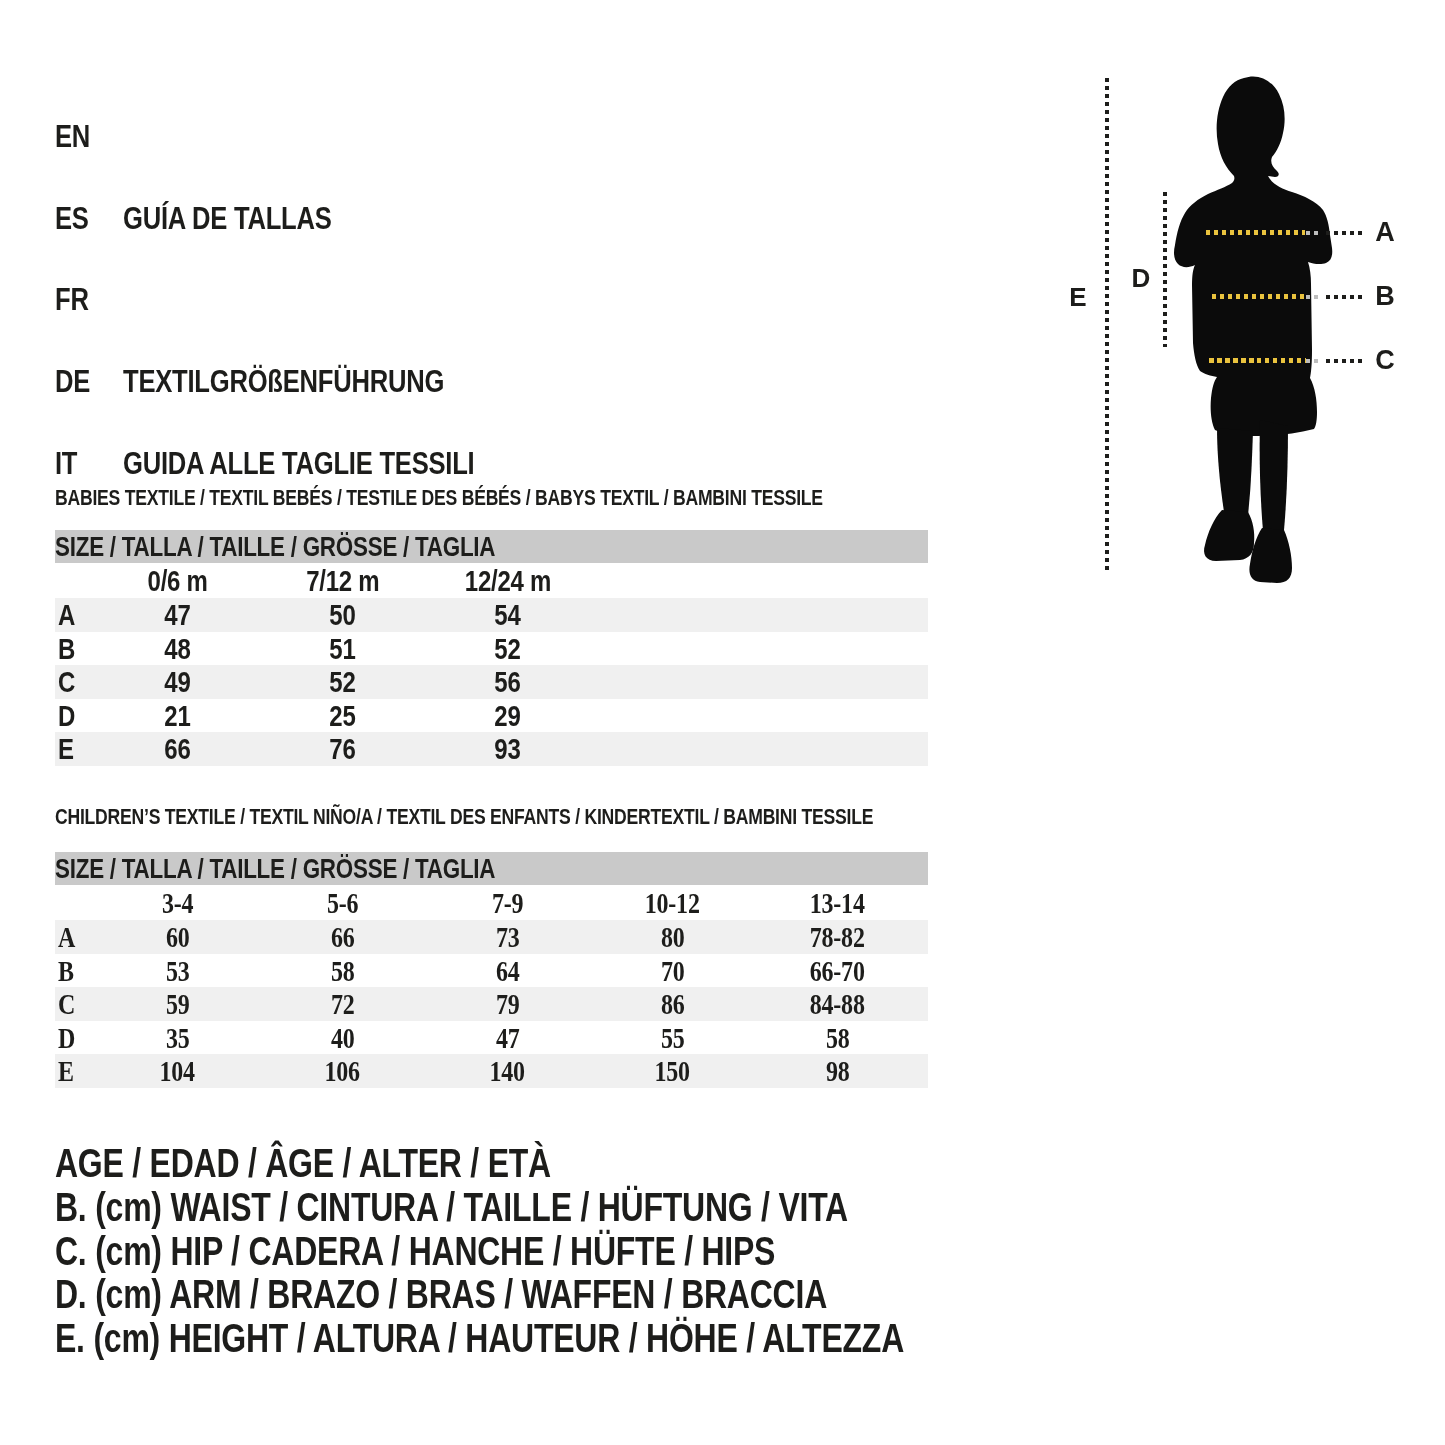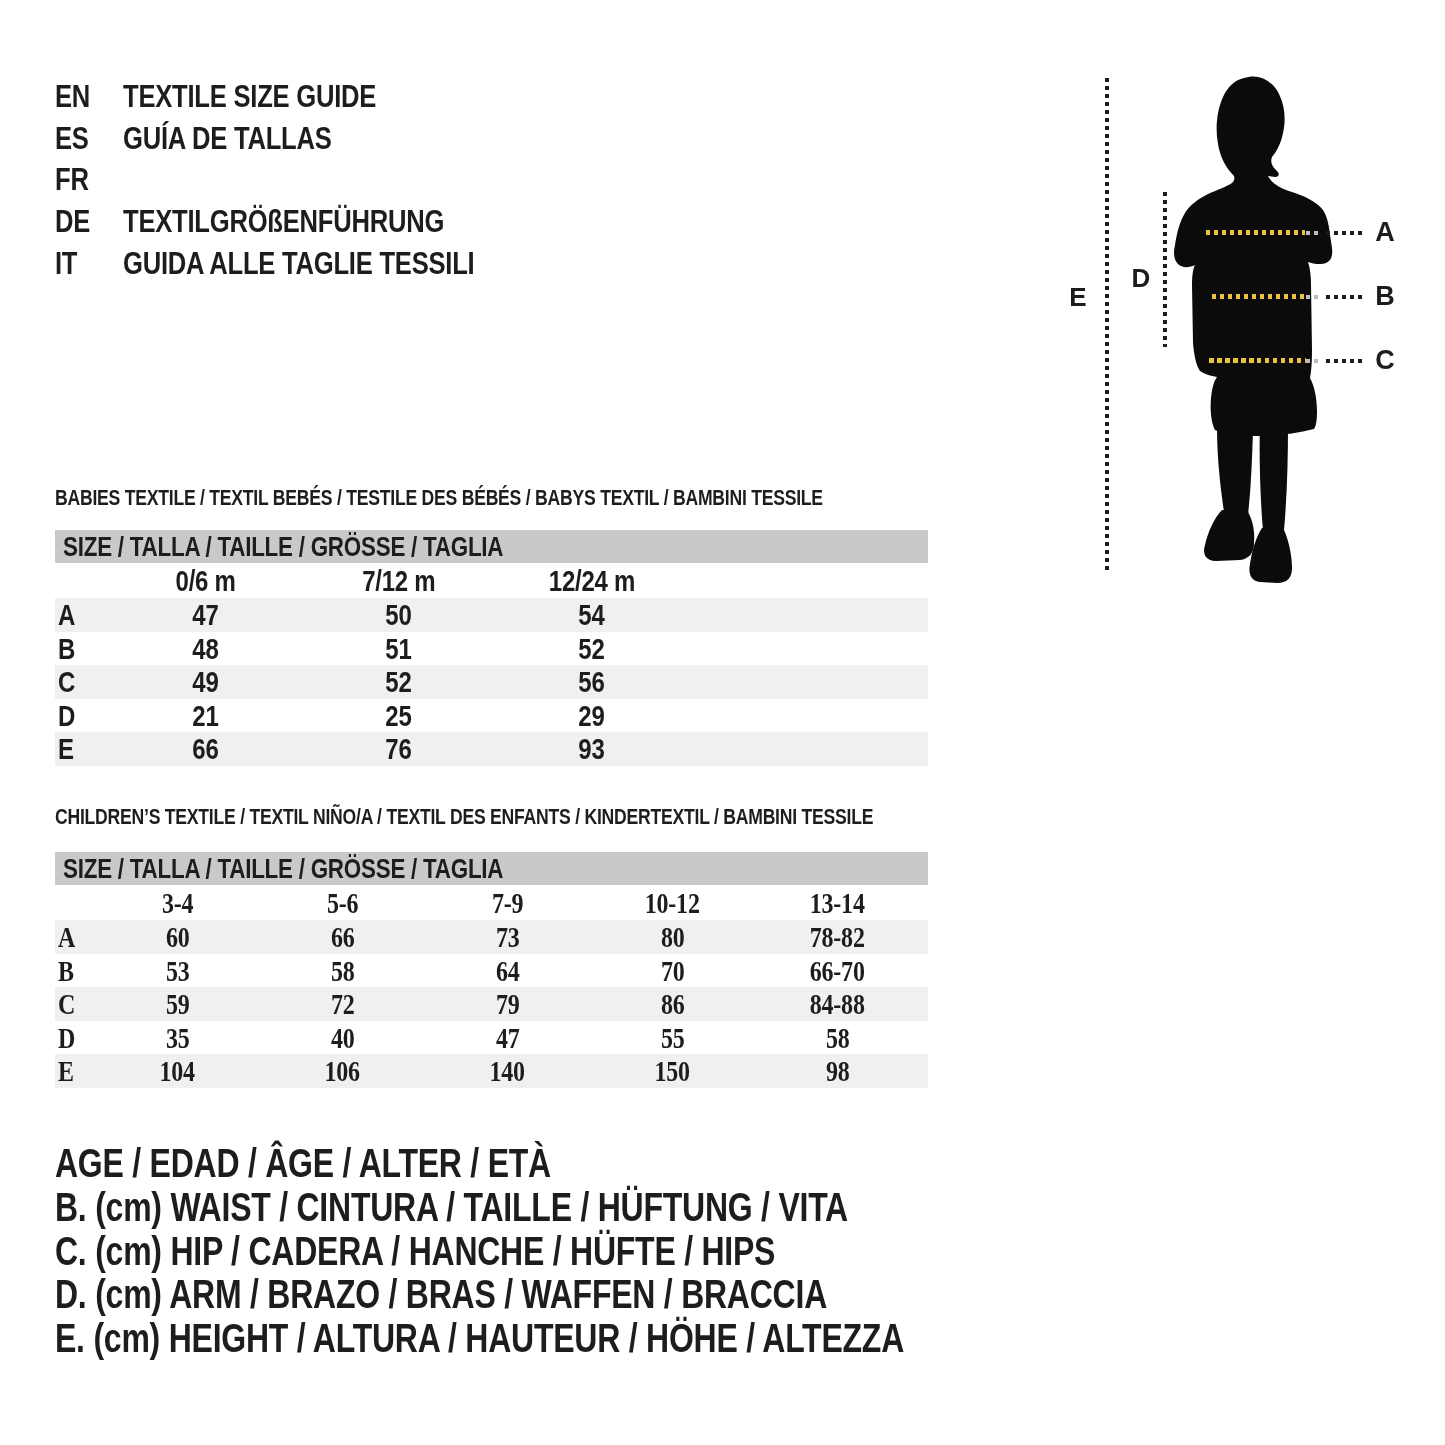--- a/index.html
+++ b/index.html
@@ -6,37 +6,37 @@
   #page{
     position:relative;width:1445px;height:1445px;background:#fff;
     font-family:"Liberation Sans",sans-serif;font-weight:700;color:#1d1d1b;
     overflow:hidden;
   }
   .cond{display:inline-block;transform:scaleX(0.8);transform-origin:0 50%;white-space:nowrap;letter-spacing:-0.3px;}
   .cond-c{display:inline-block;transform:scaleX(0.8);transform-origin:50% 50%;white-space:nowrap;letter-spacing:-0.3px;}
 
   
   #lang-block{position:absolute;left:55px;top:76px;}
-  .lang-row{display:flex;height:41.6px;align-items:center;font-size:32px;}
+  .lang-row{display:flex;height:41.6px;align-items:center;font-size:32px;margin-top:40px;}
   .lang-code{width:68px;flex:0 0 68px;}
   
   .sec-title{position:absolute;left:55px;font-size:22px;line-height:31px;}
   #babies-title{top:482px;}
   #children-title{top:801px;}
 
   
   .size-table{position:absolute;left:55px;width:873px;}
   #babies-table{top:530px;}
   #children-table{top:852px;}
-  .size-bar{height:33px;background:#c9c9c9;display:flex;align-items:center;padding-left:8px;box-sizing:border-box;font-size:28px;}
+  .size-bar{height:33px;background:#c9c9c9;display:flex;align-items:center;padding-left:0;box-sizing:border-box;font-size:28px;}
   .t-row{display:grid;align-items:center;font-size:30px;}
   .t-row.head{height:35px;}
   .t-row.data{height:33.5px;}
   .t-row.striped{background:#f0f0f0;}
-  .cols-3{grid-template-columns:40px 165px 165px 165px 1fr;gap:28px;}
+  .cols-3{grid-template-columns:40px 165px 165px 165px 1fr;}
   .cols-5{grid-template-columns:40px 165px 165px 165px 165px 165px 1fr;font-family:Liberation Serif, serif;}
   .t-cell{text-align:center;}
   .t-letter{text-align:left;padding-left:3px;}
 
   
   #legend{position:absolute;left:55px;top:1142px;}
   .legend-line{height:43.7px;display:flex;align-items:center;font-size:40px;}
 
   
   #figure{position:absolute;left:0;top:0;width:1445px;height:650px;pointer-events:none;}
@@ -68,21 +68,20 @@
   #e-label{left:1065px;top:282px;width:26px;font-size:26px;}
 </style>
 </head>
 <body>
 
 <div id="page">
 
   <div id="lang-block">
       <div class="lang-row">
         <span class="lang-code"><span class="cond">EN</span></span>
-        <span class="lang-title"><span class="cond">TEXTILE SIZE GUIDE</span></span>
       </div>
       <div class="lang-row">
         <span class="lang-code"><span class="cond">ES</span></span>
         <span class="lang-title"><span class="cond">GUÍA DE TALLAS</span></span>
       </div>
       <div class="lang-row">
         <span class="lang-code"><span class="cond">FR</span></span>
       </div>
       <div class="lang-row">
         <span class="lang-code"><span class="cond">DE</span></span>

